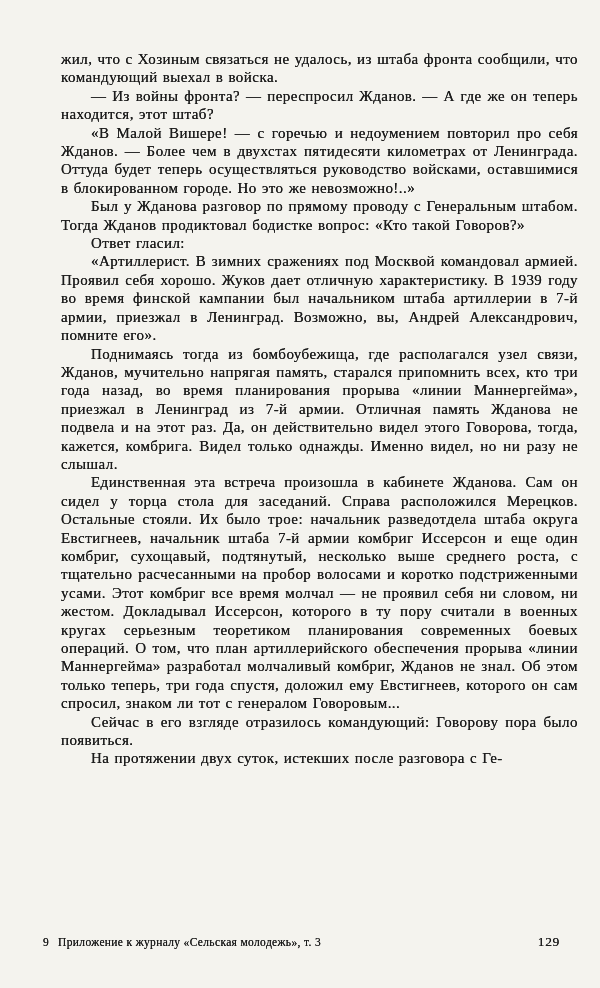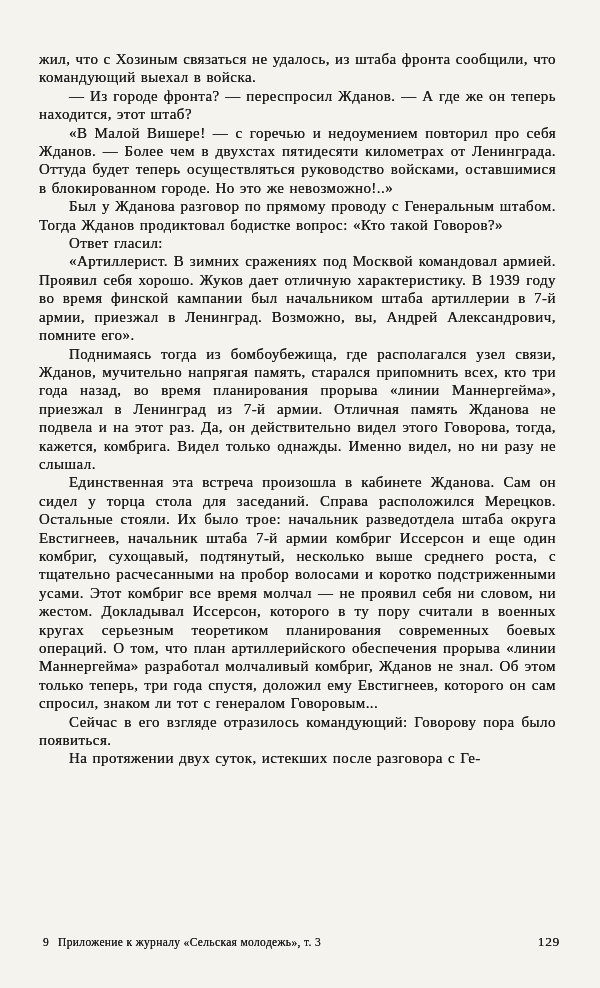--- a/index.html
+++ b/index.html
@@ -7,21 +7,21 @@
       padding: 0;
       background: #e9e8e4;
     }
     .page {
       position: relative;
       width: 600px;
       height: 988px;
       margin: 0 auto;
       background: #f4f3ee;
       box-sizing: border-box;
-      padding: 50px 40px 70px 39px;
+      padding: 50px 40px 70px 61px;
       overflow: hidden;
       font-family: "Liberation Serif", "DejaVu Serif", serif;
       color: #1c1c1c;
     }
     .text-block {
       width: 517px;
     }
     p.para {
       margin: 0;
       font-size: 15px;
@@ -64,21 +64,21 @@
       font-size: 13.5px;
       letter-spacing: 0.05em;
     }
   </style>
 </head>
 <body>
 
 <div class="page">
   <div class="text-block">
     <p class="para no-indent">жил, что с Хозиным связаться не удалось, из штаба фронта сообщили, что командующий выехал в войска.</p>
-    <p class="para">— Из городе фронта? — переспросил Жданов. — А где же он теперь находится, этот штаб?</p>
+    <p class="para">— Из войны фронта? — переспросил Жданов. — А где же он теперь находится, этот штаб?</p>
     <p class="para">«В Малой Вишере! — с горечью и недоумением повторил про себя Жданов. — Более чем в двухстах пятидесяти километрах от Ленинграда. Оттуда будет теперь осуществляться руководство войсками, оставшимися в блокированном городе. Но это же невозможно!..»</p>
     <p class="para">Был у Жданова разговор по прямому проводу с Генеральным штабом. Тогда Жданов продиктовал бодистке вопрос: «Кто такой Говоров?»</p>
     <p class="para">Ответ гласил:</p>
     <p class="para">«Артиллерист. В зимних сражениях под Москвой командовал армией. Проявил себя хорошо. Жуков дает отличную характеристику. В 1939 году во время финской кампании был начальником штаба артиллерии в 7-й армии, приезжал в Ленинград. Возможно, вы, Андрей Александрович, помните его».</p>
     <p class="para">Поднимаясь тогда из бомбоубежища, где располагался узел связи, Жданов, мучительно напрягая память, старался припомнить всех, кто три года назад, во время планирования прорыва «линии Маннергейма», приезжал в Ленинград из 7-й армии. Отличная память Жданова не подвела и на этот раз. Да, он действительно видел этого Говорова, тогда, кажется, комбрига. Видел только однажды. Именно видел, но ни разу не слышал.</p>
     <p class="para">Единственная эта встреча произошла в кабинете Жданова. Сам он сидел у торца стола для заседаний. Справа расположился Мерецков. Остальные стояли. Их было трое: начальник разведотдела штаба округа Евстигнеев, начальник штаба 7-й армии комбриг Иссерсон и еще один комбриг, сухощавый, подтянутый, несколько выше среднего роста, с тщательно расчесанными на пробор волосами и коротко подстриженными усами. Этот комбриг все время молчал — не проявил себя ни словом, ни жестом. Докладывал Иссерсон, которого в ту пору считали в военных кругах серьезным теоретиком планирования современных боевых операций. О том, что план артиллерийского обеспечения прорыва «линии Маннергейма» разработал молчаливый комбриг, Жданов не знал. Об этом только теперь, три года спустя, доложил ему Евстигнеев, которого он сам спросил, знаком ли тот с генералом Говоровым...</p>
     <p class="para">Сейчас в его взгляде отразилось командующий: Говорову пора было появиться.</p>
     <p class="para">На протяжении двух суток, истекших после разговора с Ге-</p>
   </div>
 

